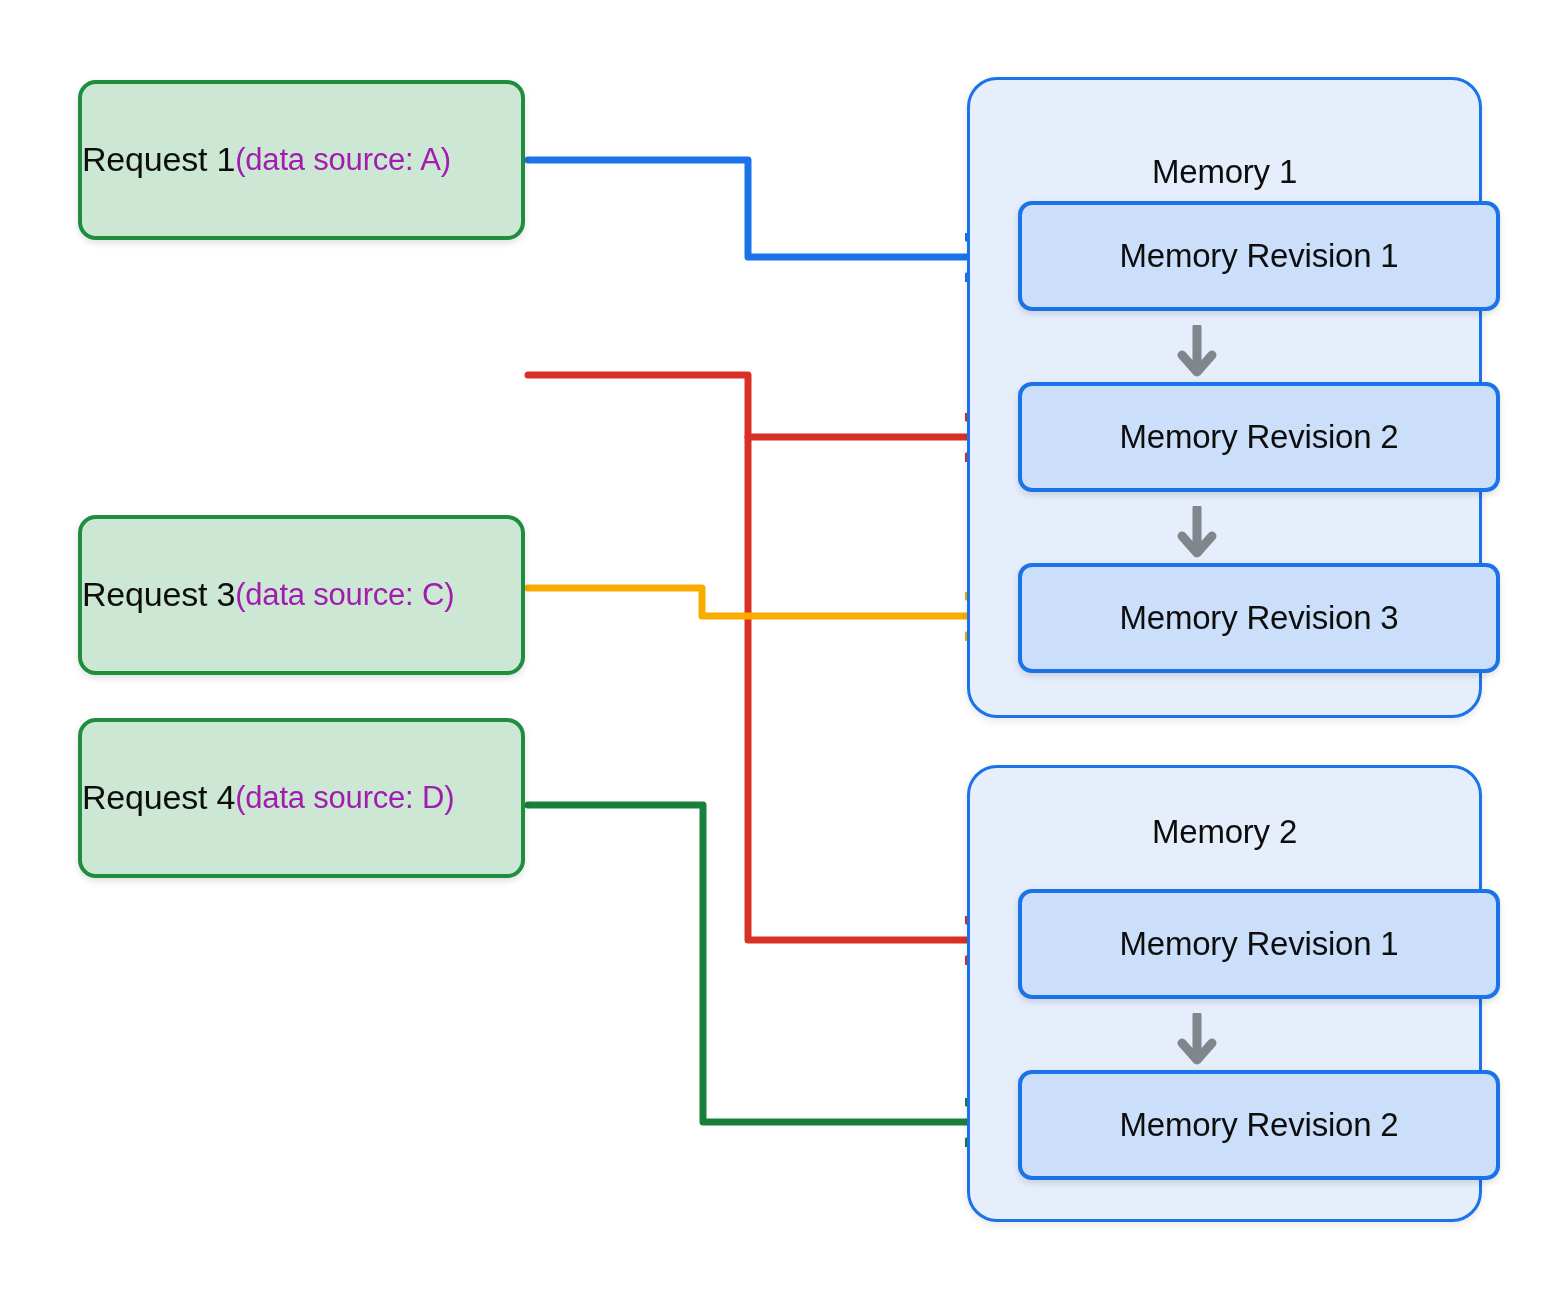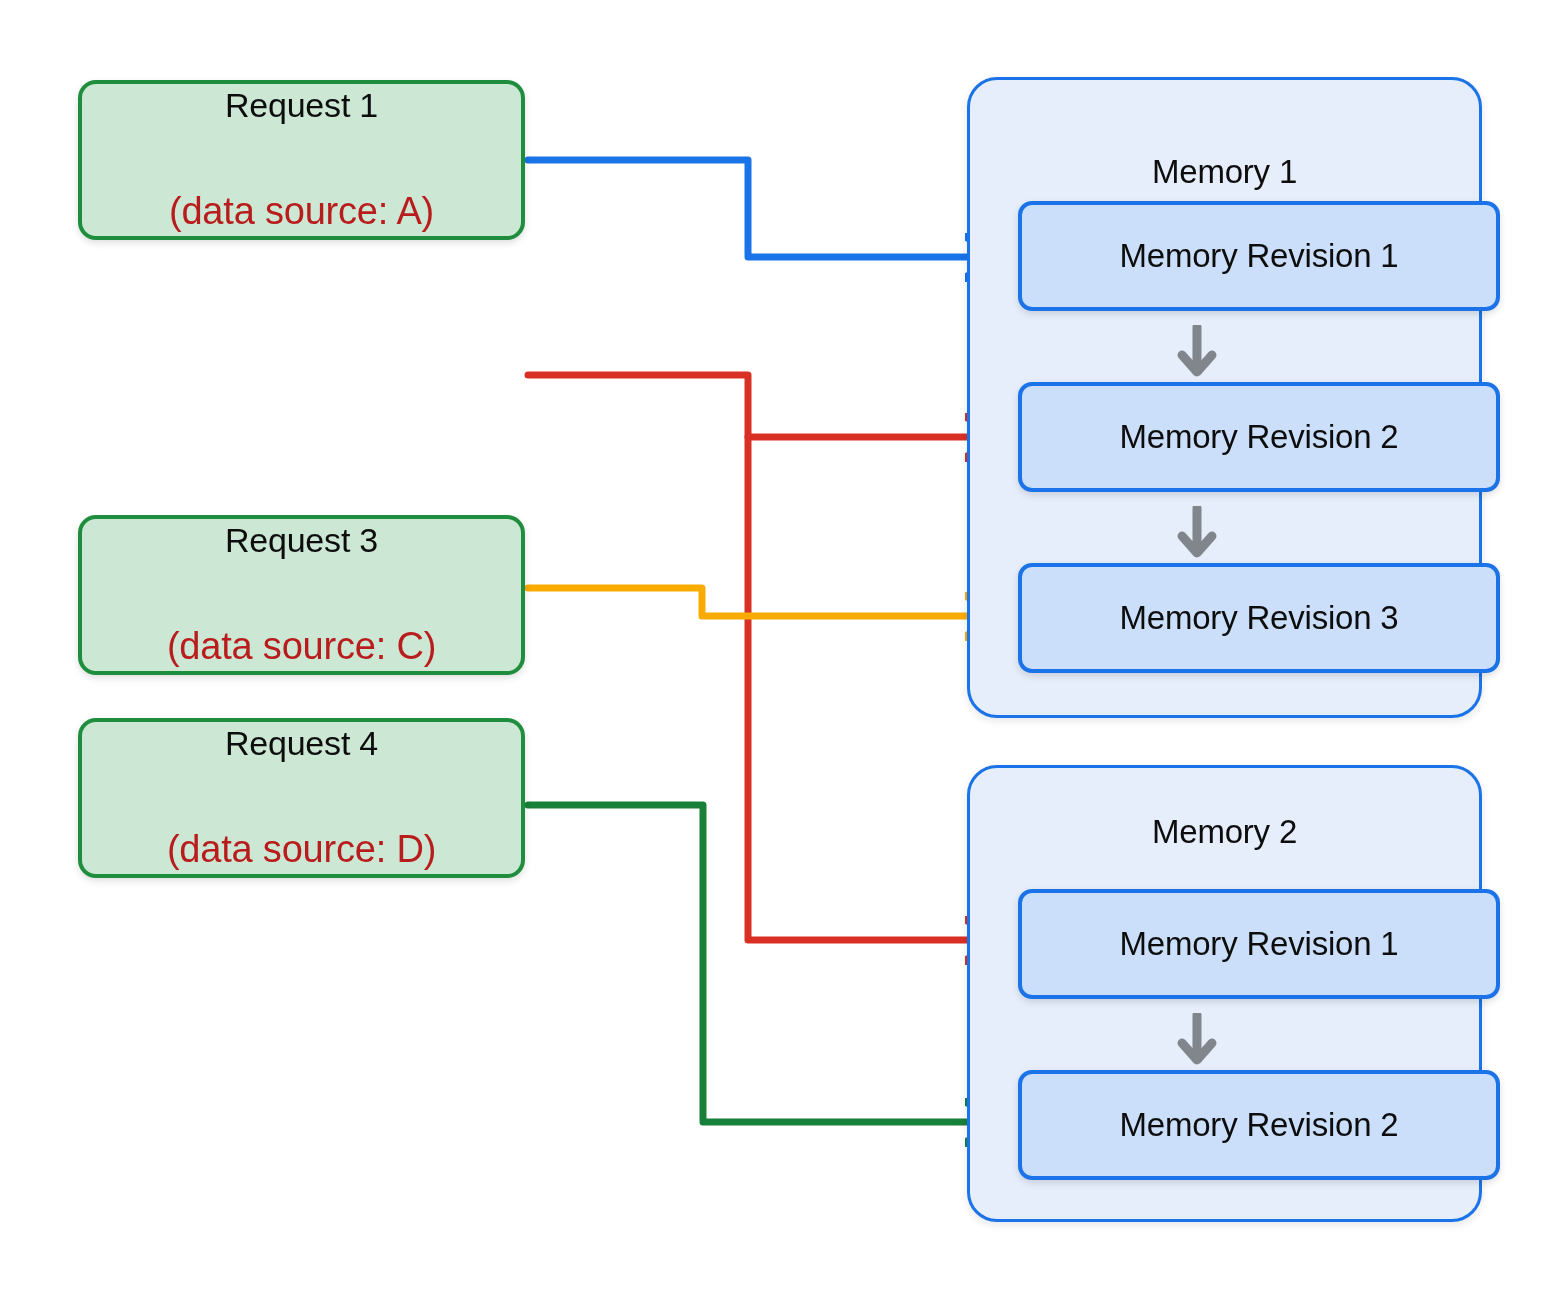--- a/index.html
+++ b/index.html
@@ -31,34 +31,34 @@
   .request-box {
     position: absolute;
     left: 78px;
     width: 447px;
     height: 160px;
     box-sizing: border-box;
     background: #cce8d4;
     border: 4px solid #1e8e3e;
     border-radius: 18px;
     display: flex;
-    flex-direction: column;
+    flex-direction: row;
     align-items: center;
-    justify-content: space-between;
+    justify-content: flex-start;
     box-shadow: 0 3px 7px rgba(0,0,0,0.13);
   }
   .request-title {
     font-size: 34px;
     color: #0d0d0d;
     line-height: 1.28;
     letter-spacing: -0.2px;
   }
   .request-sub {
-    font-size: 38px;
-    color: #b91c1c;
+    font-size: 31px;
+    color: #a21caf;
     line-height: 1.28;
     letter-spacing: -0.2px;
   }
 
   
   .memory-container {
     position: absolute;
     left: 967px;
     width: 515px;
     box-sizing: border-box;

